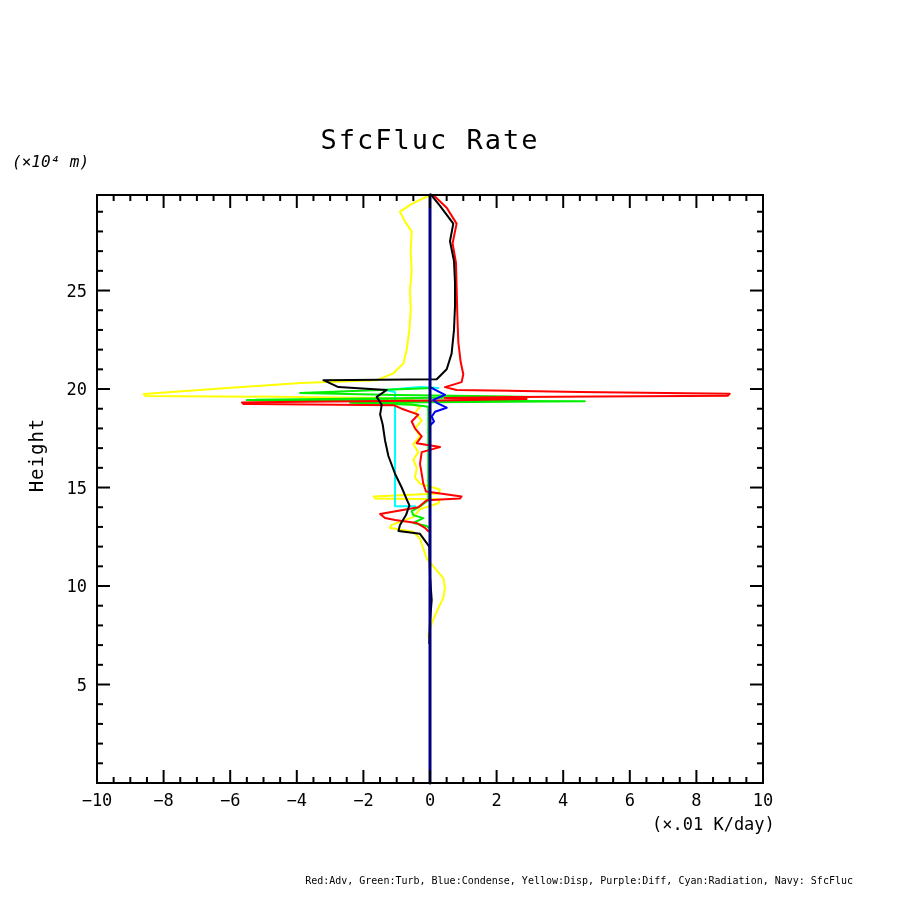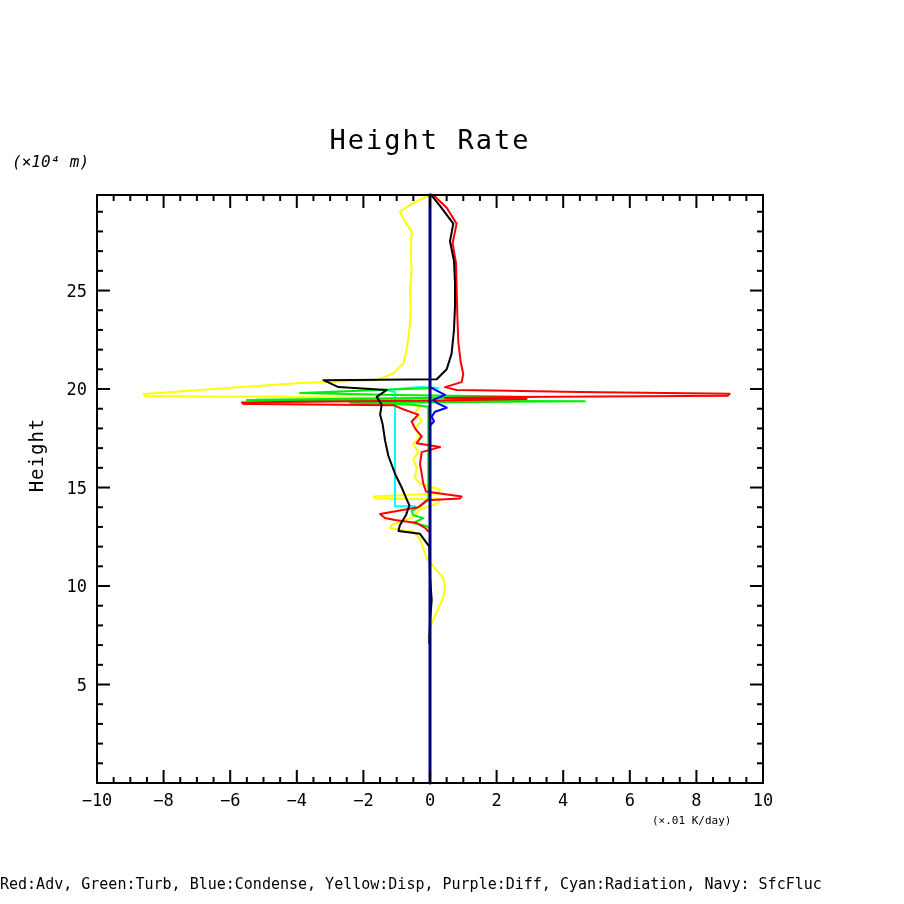--- a/index.html
+++ b/index.html
@@ -4,29 +4,29 @@
 <style>
   html,body{margin:0;padding:0;background:#ffffff;}
   body{width:904px;height:904px;position:relative;overflow:hidden;
        font-family:"DejaVu Sans Mono", monospace;color:#000;}
   .abs{position:absolute;}
   #chart-title{left:0;top:124px;width:860px;text-align:center;
                font-size:27px;letter-spacing:2px;font-weight:400;}
   #y-axis-unit{left:12px;top:152px;font-size:16px;font-style:italic;}
   #y-axis-label{left:36px;top:455px;transform:translate(-50%,-50%) rotate(-90deg);
                 font-size:19px;letter-spacing:1px;white-space:nowrap;}
-  #x-axis-unit{left:652px;top:814px;font-size:11px;}
-  #legend-line{left:0;top:875px;width:853px;text-align:left;font-size:15px;
+  #x-axis-unit{left:652px;top:814px;font-size:17px;}
+  #legend-line{left:0;top:875px;width:853px;text-align:right;font-size:10px;
                white-space:nowrap;}
   svg text{font-family:"DejaVu Sans Mono", monospace;}
 </style>
 </head>
 <body>
 
-<div class="abs" id="chart-title">Height Rate</div>
+<div class="abs" id="chart-title">SfcFluc Rate</div>
 
 <div class="abs" id="y-axis-unit">(×10⁴ m)</div>
 
 <div class="abs" id="y-axis-label">Height</div>
 
 <svg id="plot" class="abs" width="904" height="904" viewBox="0 0 904 904" style="left:0;top:0;">
     <polyline points="430.0,195.0 411.7,203.9 400.0,211.7 405.0,221.6 411.7,231.4 410.7,251.1 411.7,270.8 410.0,290.5 410.7,310.2 409.4,329.9 406.7,349.6 403.4,363.4 393.4,373.3 376.7,380.2 300.1,383.1 213.6,389.0 143.6,394.0 145.3,395.9 296.8,396.9 380.1,397.9 413.3,399.9 403.4,402.8 420.0,406.8 415.0,412.7 421.7,420.5 415.0,428.4 420.0,436.3 413.3,444.2 418.3,452.1 413.3,459.9 416.7,467.8 415.0,477.7 420.0,483.6 440.0,489.5 438.3,493.4 373.4,496.4 375.1,498.4 440.0,499.3 438.3,503.3 420.0,509.2 413.3,517.1 391.7,524.9 390.0,527.9 413.3,531.8 420.0,538.7 423.3,548.6 426.7,558.4 435.0,568.3 443.3,578.1 445.0,588.0 443.3,597.8 436.7,611.6 431.7,623.4 428.3,635.3 430.0,644.1" fill="none" stroke="#ffff00" stroke-width="2" stroke-linejoin="round" stroke-linecap="round"></polyline>
     <polyline points="438.3,388.0 420.0,387.1 385.0,390.0 395.0,392.0 395.0,506.2 415.0,506.2" fill="none" stroke="#00ffff" stroke-width="2" stroke-linejoin="round" stroke-linecap="round"></polyline>
     <polyline points="433.3,388.0 300.1,393.0 396.7,394.9 529.9,396.9 246.8,399.9 584.8,401.2 350.1,402.8 413.3,404.8 428.3,406.8 428.3,500.3 421.7,505.3 411.7,511.2 413.3,515.1 423.3,518.1 413.3,523.0 426.7,525.9 430.0,528.9" fill="none" stroke="#00ee00" stroke-width="2" stroke-linejoin="round" stroke-linecap="round"></polyline>
     <polyline points="433.3,195.0 446.7,207.8 456.6,223.6 452.6,243.3 456.0,263.0 456.6,286.6 457.3,314.2 458.3,341.8 460.6,361.5 463.3,374.3 461.6,382.1 445.0,387.1 456.6,390.0 579.8,392.0 729.7,393.8 728.0,395.7 513.3,396.9 445.0,397.9 526.6,398.9 440.0,400.5 413.3,400.8 241.9,402.4 243.5,404.0 393.4,405.2 401.7,408.7 418.3,414.6 411.7,421.5 415.0,428.4 421.7,436.3 416.7,443.2 440.0,447.1 421.7,452.1 420.0,463.9 421.7,473.7 423.3,483.6 426.0,491.5 461.6,496.4 460.0,498.4 426.7,500.3 418.3,507.2 380.1,514.1 385.0,518.1 395.0,520.0 416.7,523.0 425.0,527.9 428.3,531.3" fill="none" stroke="#ff0000" stroke-width="2" stroke-linejoin="round" stroke-linecap="round"></polyline>

